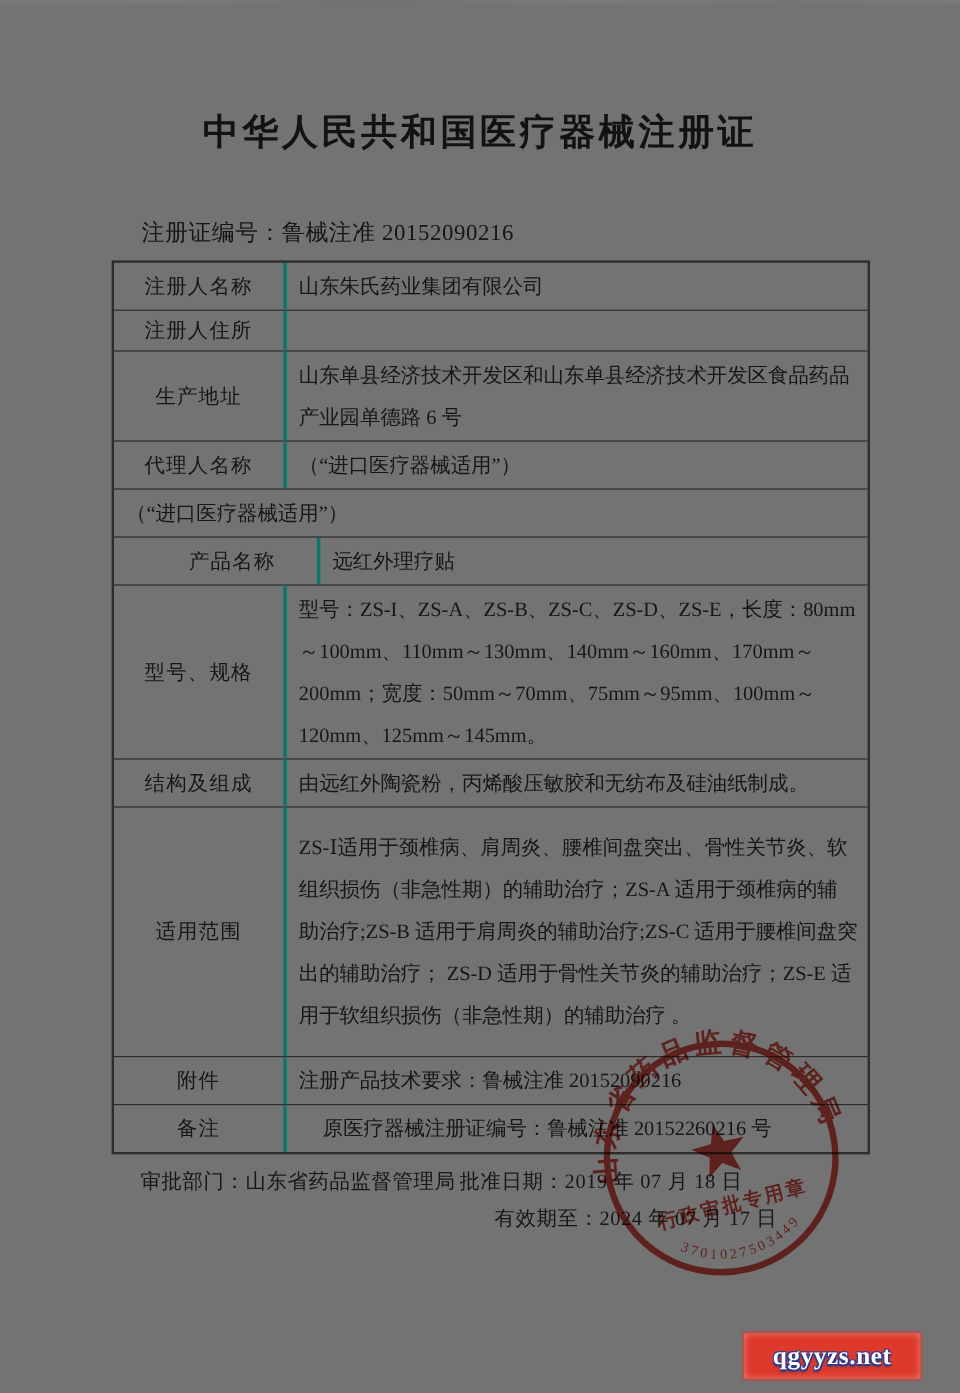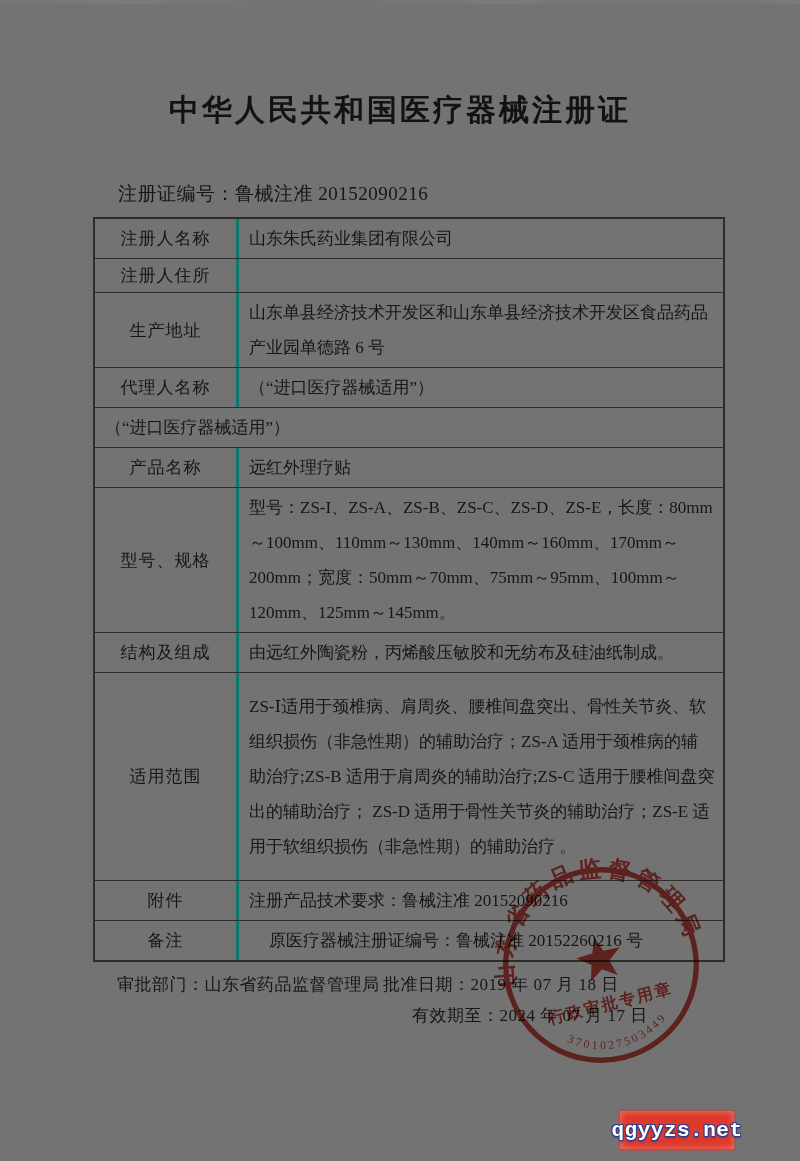--- a/index.html
+++ b/index.html
@@ -42,40 +42,39 @@
   .cell-value {
     flex:1; display:flex; align-items:center;
     font-size:17px; line-height:35px;
     padding:2px 8px 2px 10px; box-sizing:border-box;
     text-align:left;
   }
   .cell-value.indent { padding-left:30px; }
   .h36  { min-height:36px; }
   .h35  { min-height:33px; }
   .h32  { min-height:30px; }
-  .h37  { min-height:35px; }
+  .h37  { min-height:35px;padding-left:28px; }
   .h72  { min-height:71px; }
   .h145 { min-height:143px; }
   .h209 { min-height:207px; }
   .footer-dept  { position:absolute; left:117px; top:973px; font-size:17px; letter-spacing:.5px; }
   .footer-approve { position:absolute; left:383px; top:973px; font-size:17px; letter-spacing:.5px; }
   .footer-valid { position:absolute; left:412px; top:1004px; font-size:17px; letter-spacing:.5px; }
   .seal {
     position:absolute; left:494px; top:858px; width:214px; height:214px;
     transform:rotate(-14deg);
     mix-blend-mode:multiply; opacity:.88;
     pointer-events:none;
   }
   .watermark {
-    position:absolute; left:620px; top:1111px; width:114px; height:38px;
+    position:absolute; left:620px; top:1111px; width:147px; height:38px;
     background:#dd3a2c;
     box-shadow:0 0 0 2px rgba(221,58,44,.45), inset 0 0 6px rgba(255,210,200,.5);
     display:flex; align-items:center; justify-content:center;
     border-radius:2px;
-    font-family:Liberation Mono, monospace;
   }
   .watermark span {
     font-size:21px; font-weight:bold; color:#ffffff; letter-spacing:.5px;
     text-shadow:
       -1px -1px 0 #2c3e8f, 1px -1px 0 #2c3e8f,
       -1px  1px 0 #2c3e8f, 1px  1px 0 #2c3e8f,
        0 2px 2px rgba(30,40,100,.6);
   }
 </style>
 </head>

